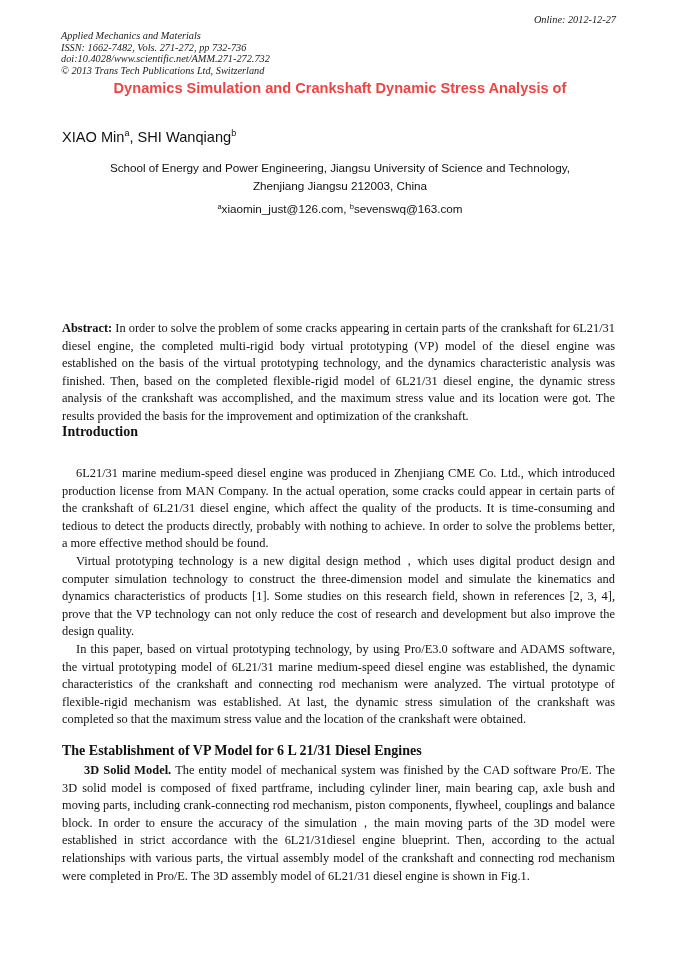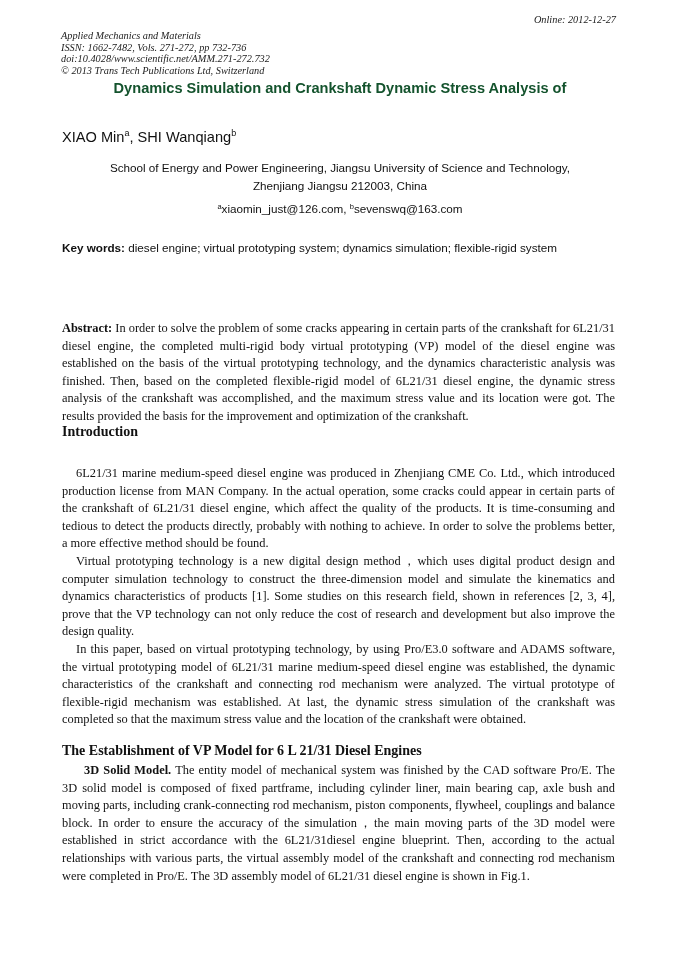--- a/index.html
+++ b/index.html
@@ -1,20 +1,20 @@
 <!DOCTYPE html>
 <html><head>
 <meta charset="utf-8">
 <style>
   html, body { margin: 0; padding: 0; background: #ffffff; }
   body { width: 678px; height: 959px; position: relative; overflow: hidden; color: #111; }
   .page { position: absolute; left: 0; top: 0; width: 678px; height: 959px; }
   .header-left { position: absolute; left: 61px; top: 14px; font-family: "Liberation Serif", serif; font-style: italic; font-size: 10.3px; line-height: 11.6px; color: #222; margin-top: 16px; }
   .header-right { position: absolute; right: 62px; top: 14px; font-family: "Liberation Serif", serif; font-style: italic; font-size: 10.3px; line-height: 11.6px; color: #222; }
-  .title { position: absolute; left: 62px; width: 556px; top: 80px; text-align: center; font-family: "Liberation Sans", sans-serif; font-weight: bold; font-size: 14.6px; line-height: 17px; color: #14532d; }
+  .title { position: absolute; left: 62px; width: 556px; top: 80px; text-align: center; font-family: "Liberation Sans", sans-serif; font-weight: bold; font-size: 14.6px; line-height: 17px; color: #ef4444; }
   .authors { position: absolute; left: 62px; width: 556px; top: 128px; text-align: left; font-family: "Liberation Sans", sans-serif; font-size: 14.6px; line-height: 18px; }
   .authors sup { font-size: 9px; vertical-align: 6px; line-height: 0; }
   .affil { position: absolute; left: 62px; width: 556px; top: 159px; text-align: center; font-family: "Liberation Sans", sans-serif; font-size: 11.7px; line-height: 17.5px; }
   .emails { position: absolute; left: 62px; width: 556px; top: 201px; text-align: center; font-family: "Liberation Sans", sans-serif; font-size: 11.7px; line-height: 15px; }
   .emails sup { font-size: 7.5px; vertical-align: 4px; line-height: 0; }
   .keywords { position: absolute; left: 62px; width: 560px; top: 240px; font-family: "Liberation Sans", sans-serif; font-size: 11.7px; line-height: 15px; }
   .keywords b { font-weight: bold; }
   .body-block { position: absolute; left: 62px; width: 553px; font-family: "Liberation Serif", serif; font-size: 12.4px; line-height: 17.6px; text-align: justify; }
   .body-block p { margin: 0; }
   .indent { text-indent: 14px; }
@@ -46,21 +46,20 @@
 
   <div class="authors"><span>XIAO Min</span><sup>a</sup><span>, </span><span>SHI Wanqiang</span><sup>b</sup></div>
 
   <div class="affil">
     <div>School of Energy and Power Engineering, Jiangsu University of Science and Technology,</div>
     <div>Zhenjiang Jiangsu 212003, China</div>
   </div>
 
   <div class="emails"><sup>a</sup><span>xiaomin_just@126.com</span><span>, </span><sup>b</sup><span>sevenswq@163.com</span></div>
 
-  <div class="keywords"><b>Key words:</b><span> diesel engine; virtual prototyping system; dynamics simulation; flexible-rigid system</span></div>
 
   <div class="body-block abstract">
     <p><b class="inline">Abstract:</b><span> In order to solve the problem of some cracks appearing in certain parts of the crankshaft for 6L21/31 diesel engine, the completed multi-rigid body virtual prototyping (VP) model of the diesel engine was established on the basis of the virtual prototyping technology, and the dynamics characteristic analysis was finished. Then, based on the completed flexible-rigid model of 6L21/31 diesel engine, the dynamic stress analysis of the crankshaft was accomplished, and the maximum stress value and its location were got. The results provided the basis for the improvement and optimization of the crankshaft.</span></p>
   </div>
 
   <div class="heading h-intro">Introduction</div>
   <div class="body-block intro">
     <p class="indent">6L21/31 marine medium-speed diesel engine was produced in Zhenjiang CME Co. Ltd., which introduced production license from MAN Company. In the actual operation, some cracks could appear in certain parts of the crankshaft of 6L21/31 diesel engine, which affect the quality of the products. It is time-consuming and tedious to detect the products directly, probably with nothing to achieve. In order to solve the problems better, a more effective method should be found.</p>
     <p class="indent">Virtual prototyping technology is a new digital design method，which uses digital product design and computer simulation technology to construct the three-dimension model and simulate the kinematics and dynamics characteristics of products [1]. Some studies on this research field, shown in references [2, 3, 4], prove that the VP technology can not only reduce the cost of research and development but also improve the design quality.</p>
     <p class="indent">In this paper, based on virtual prototyping technology, by using Pro/E3.0 software and ADAMS software, the virtual prototyping model of 6L21/31 marine medium-speed diesel engine was established, the dynamic characteristics of the crankshaft and connecting rod mechanism were analyzed. The virtual prototype of flexible-rigid mechanism was established. At last, the dynamic stress simulation of the crankshaft was completed so that the maximum stress value and the location of the crankshaft were obtained.</p>

